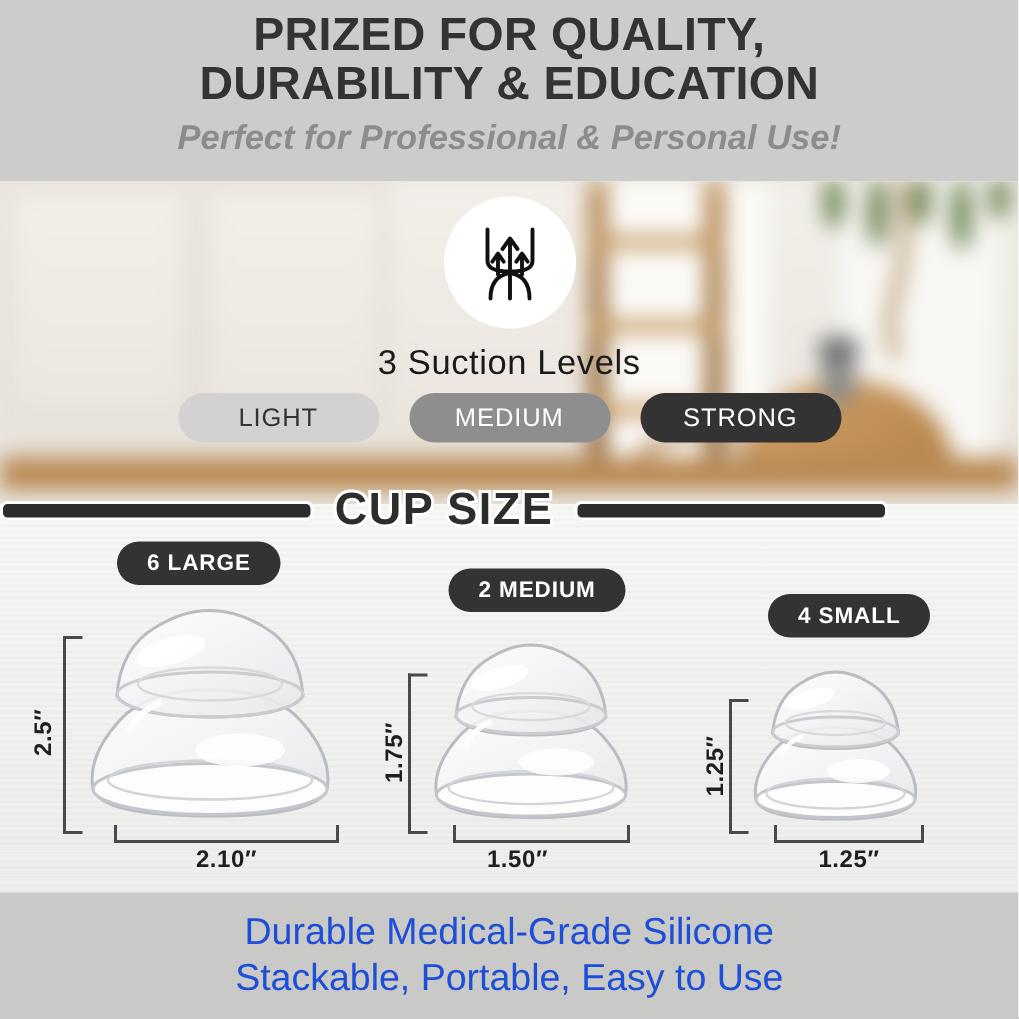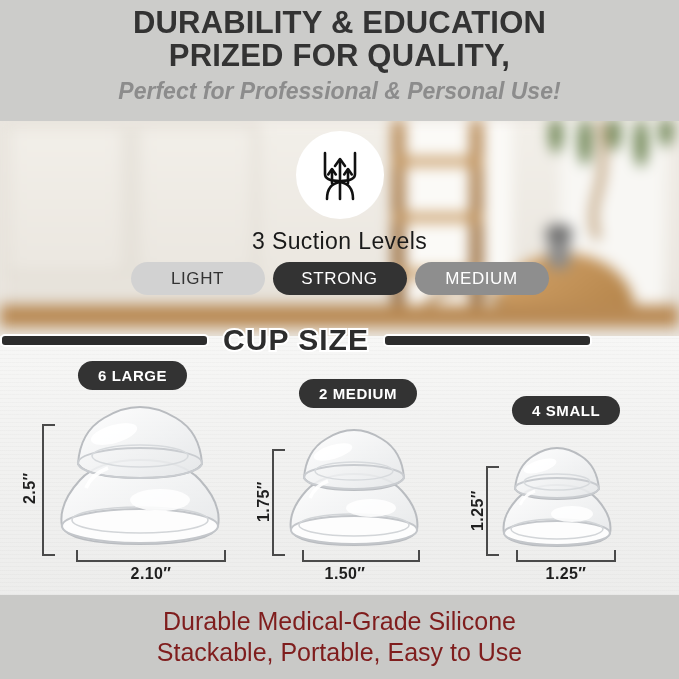--- a/index.html
+++ b/index.html
@@ -49,21 +49,21 @@
   .suction-title{
     position:absolute; top:228px; left:0; width:679px;
     text-align:center; z-index:6;
     font-size:23px; font-weight:normal; color:#1a1a1a;
     letter-spacing:0.4px;
   }
 
   .pill-row{
     position:absolute; top:262px; left:0; width:679px;
     display:flex; justify-content:center; align-items:center;
-    gap:8px; z-index:6;
+    gap:20px; z-index:6;
   }
   .pill{
     height:33px; border-radius:17px;
     display:flex; align-items:center; justify-content:center;
     font-size:17px; letter-spacing:0.6px; font-weight:500;
     padding:0 22px;
   }
   .pill.light { background:#d2d2d2; color:#333333; min-width:134px; }
   .pill.medium{ background:#8e8e8e; color:#ffffff;  min-width:134px; }
   .pill.strong{ background:#333333; color:#ffffff;  min-width:134px; }
@@ -171,30 +171,30 @@
   .dimh-small-l{ left:516px; top:565px; width:100px; }
 
   
   .footer{
     position:absolute; left:0; top:595px; width:679px; height:84px;
     background:#c9c9c7;
     display:flex; flex-direction:column;
     align-items:center; justify-content:center;
   }
   .foot-line{
-    font-size:25px; color:#7f1d1d; line-height:31px;
+    font-size:25px; color:#1d4ed8; line-height:31px;
     text-align:center; white-space:nowrap; font-weight:500;
   }
 </style>
 </head>
 <body>
 
 <div class="header">
+  <div class="head-line">PRIZED FOR QUALITY,</div>
   <div class="head-line">DURABILITY &amp; EDUCATION</div>
-  <div class="head-line">PRIZED FOR QUALITY,</div>
   <div class="head-sub">Perfect for Professional &amp; Personal Use!</div>
 </div>
 
 <div class="room">
   <svg width="679" height="215" viewBox="0 0 679 215">
     <defs>
       <linearGradient id="wallg" x1="0" y1="0" x2="0" y2="1">
         <stop offset="0%" stop-color="#f2efe9"></stop>
         <stop offset="70%" stop-color="#ebe7e0"></stop>
         <stop offset="100%" stop-color="#ded8cf"></stop>
@@ -261,22 +261,22 @@
       <path d="M13 52 q0 -15 13 -17"></path>
       <path d="M39 52 q0 -15 -13 -17"></path>
     </g>
   </svg>
 </div>
 
 <div class="suction-title">3 Suction Levels</div>
 
 <div class="pill-row">
   <div class="pill light">LIGHT</div>
+  <div class="pill medium">MEDIUM</div>
   <div class="pill strong">STRONG</div>
-  <div class="pill medium">MEDIUM</div>
 </div>
 
 <div class="table-surface"></div>
 
 <div class="cupsize-band">
   <div class="rule left"></div>
   <div class="cupsize-text">CUP SIZE</div>
   <div class="rule right"></div>
 </div>
 

